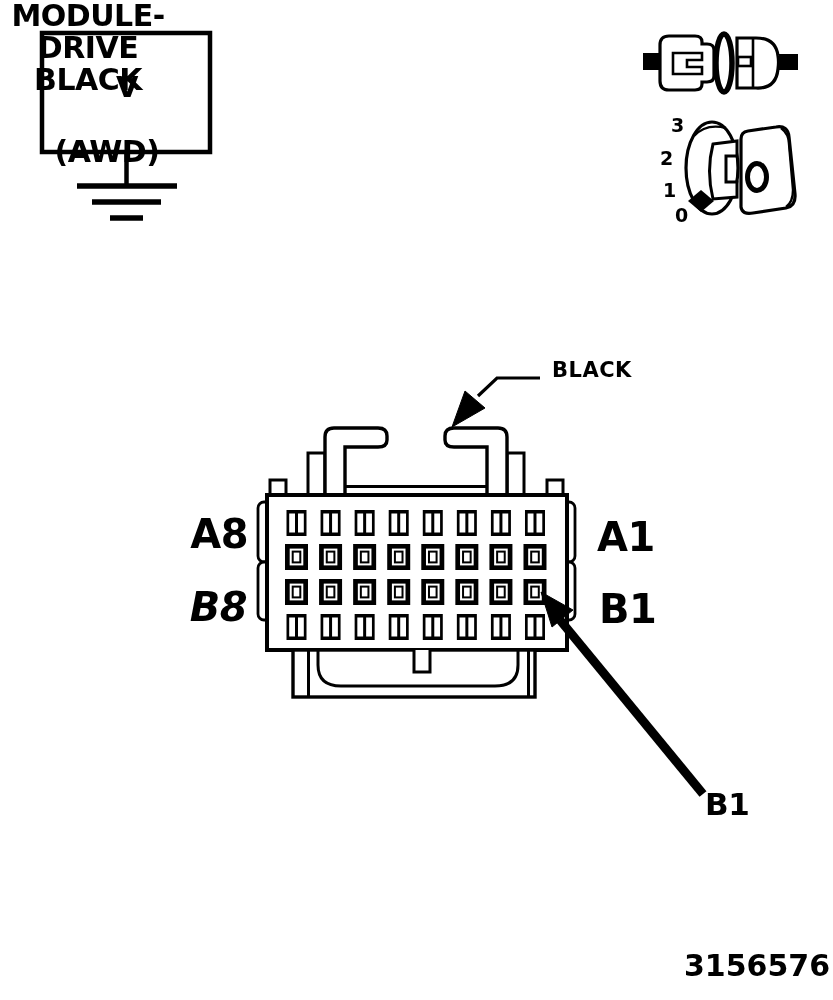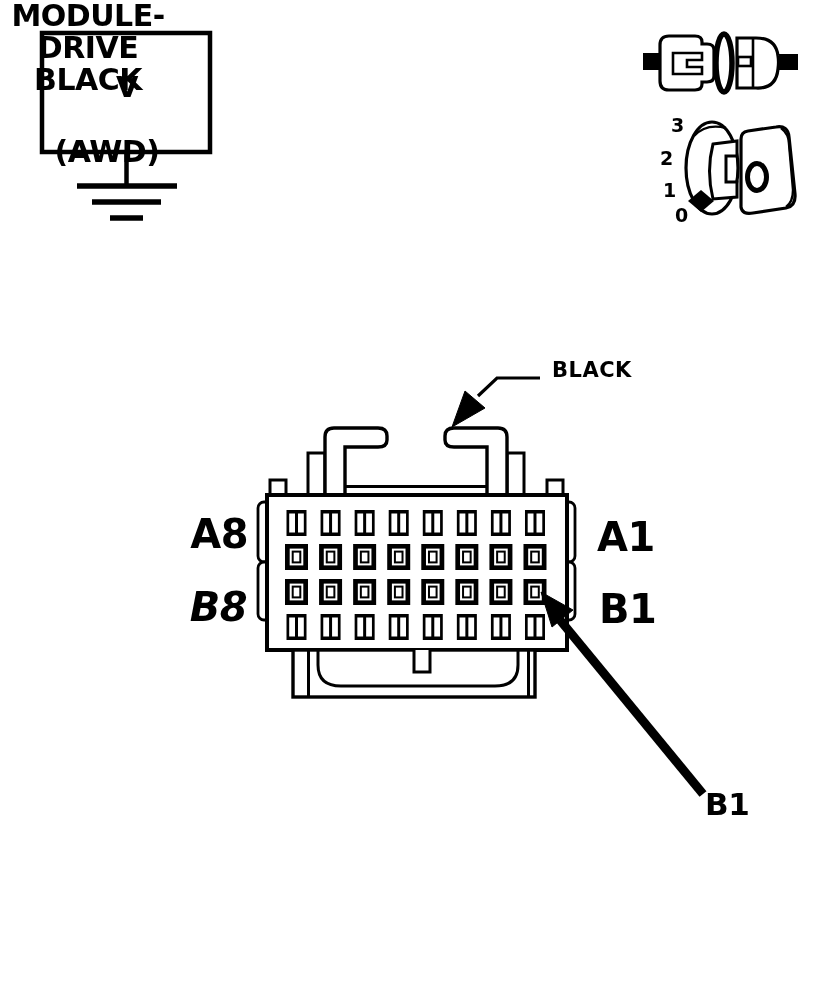--- a/index.html
+++ b/index.html
@@ -226,13 +226,14 @@
 
   <div id="b1-callout" class="lbl">B1</div>
 
   <div id="module-name">
     <div>MODULE-</div>
     <div>DRIVE</div>
     <div>BLACK</div>
     <div class="shifted">(AWD)</div>
   </div>
 
+  <div id="figure-number" class="lbl">3156576</div>
 </div>
 
 </body></html>

